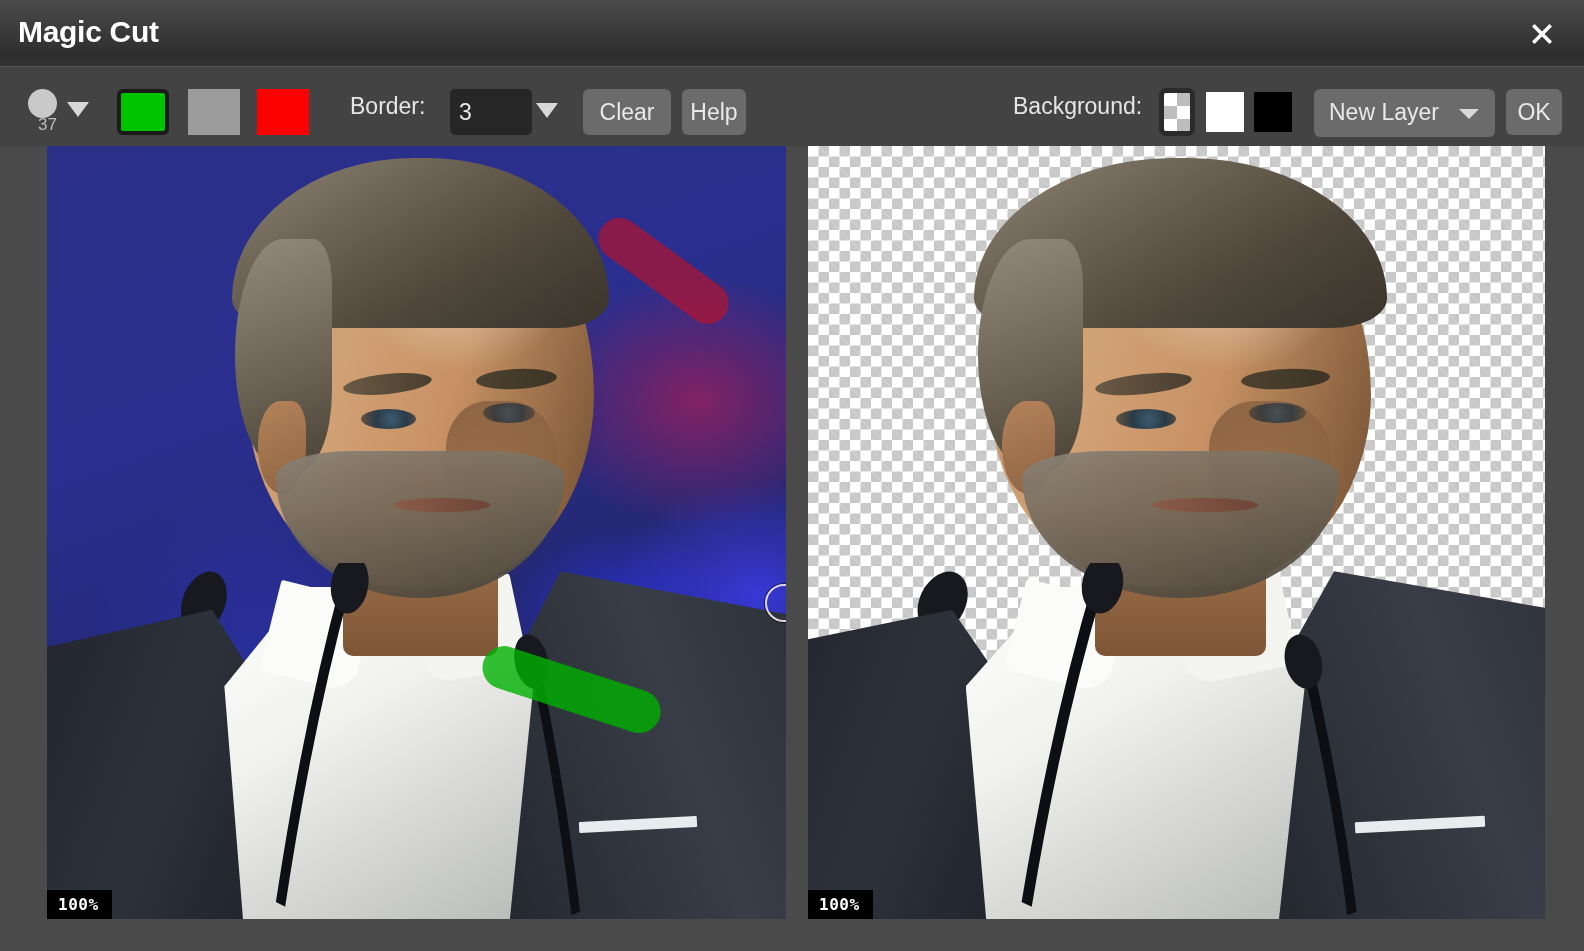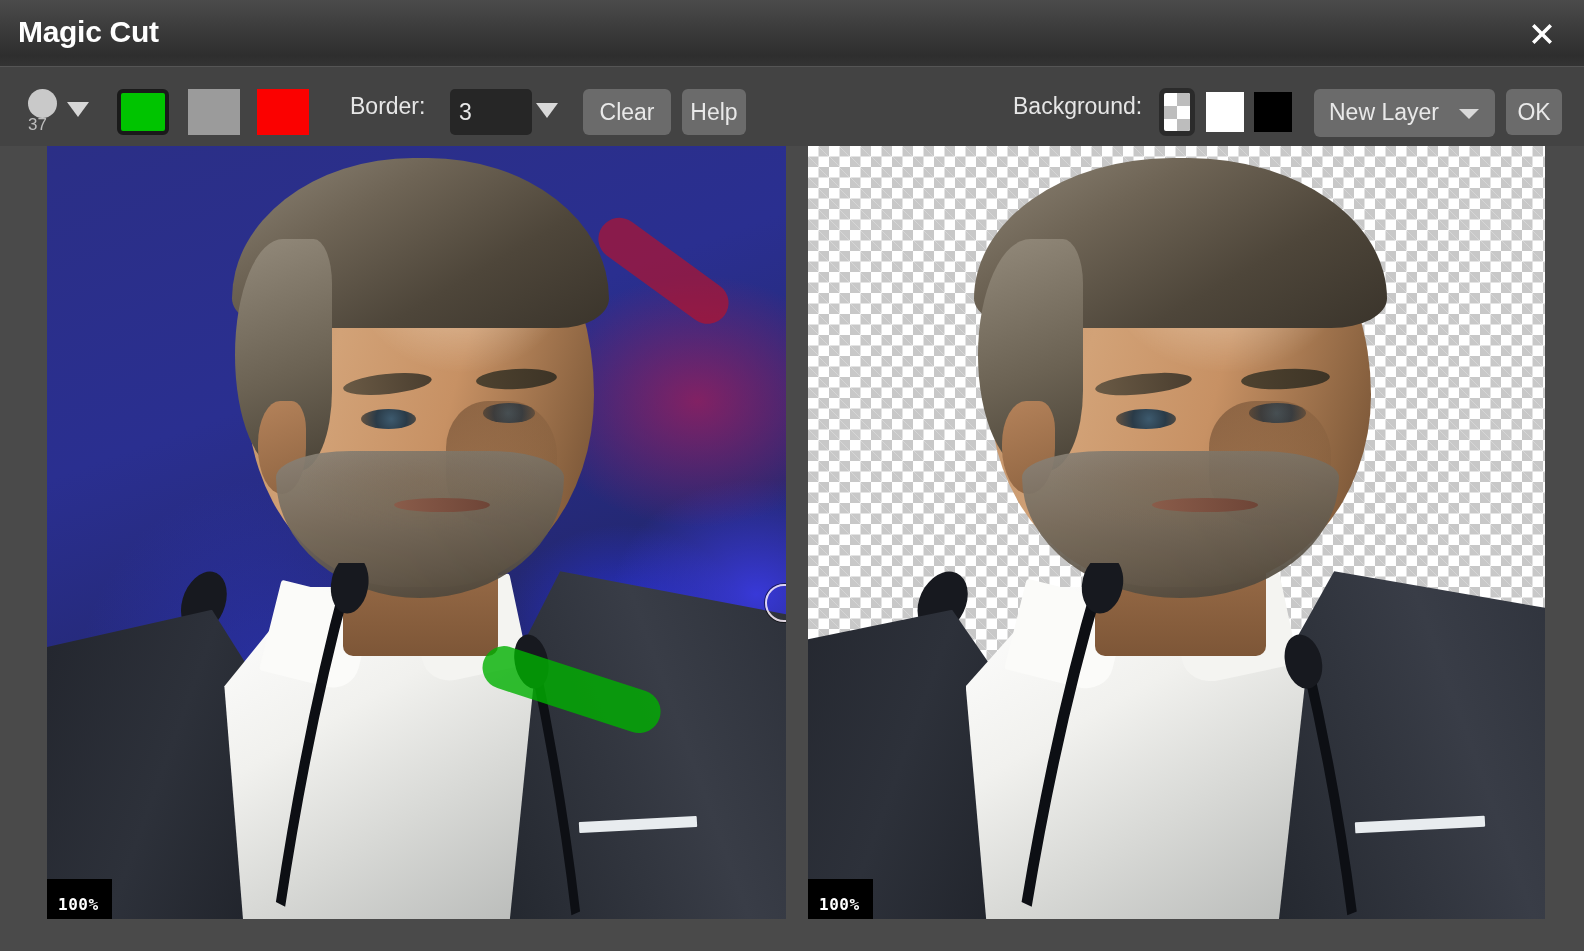--- a/index.html
+++ b/index.html
@@ -37,21 +37,21 @@
 
   
   #brush-size-widget { left: 20px; width: 72px; cursor: pointer; }
   #brush-dot {
     position: absolute; left: 8px; top: 22px;
     width: 29px; height: 29px; border-radius: 50%;
     background: #c9c9c9;
   }
   #brush-size-value {
     position: absolute; left: 8px; top: 48px; width: 29px;
-    text-align: left; font-size: 17px; color: #bdbdbd;
+    text-align: right; font-size: 17px; color: #bdbdbd;
   }
   #brush-dropdown-arrow {
     position: absolute; left: 47px; top: 35px;
     width: 0; height: 0;
     border-left: 11px solid transparent;
     border-right: 11px solid transparent;
     border-top: 15px solid #d7d7d7;
   }
 
   
@@ -306,21 +306,21 @@
     box-shadow: 0 0 0 1px rgba(0,0,0,0.55);
     pointer-events: none;
   }
 
   
   .zoom-badge {
     position: absolute; left: 0; bottom: 0;
     background: #000000; color: #ffffff;
     font-family: "DejaVu Sans Mono", monospace;
     font-size: 16px; font-weight: bold;
-    padding: 16px 13px 5px 11px;
+    padding: 5px 13px 5px 11px;
     letter-spacing: 0.5px;
     z-index: 20;
   }
 </style>
 </head>
 <body>
 
 <div id="titlebar">
   <div id="title-text">Magic Cut</div>
   <div id="close-button">

